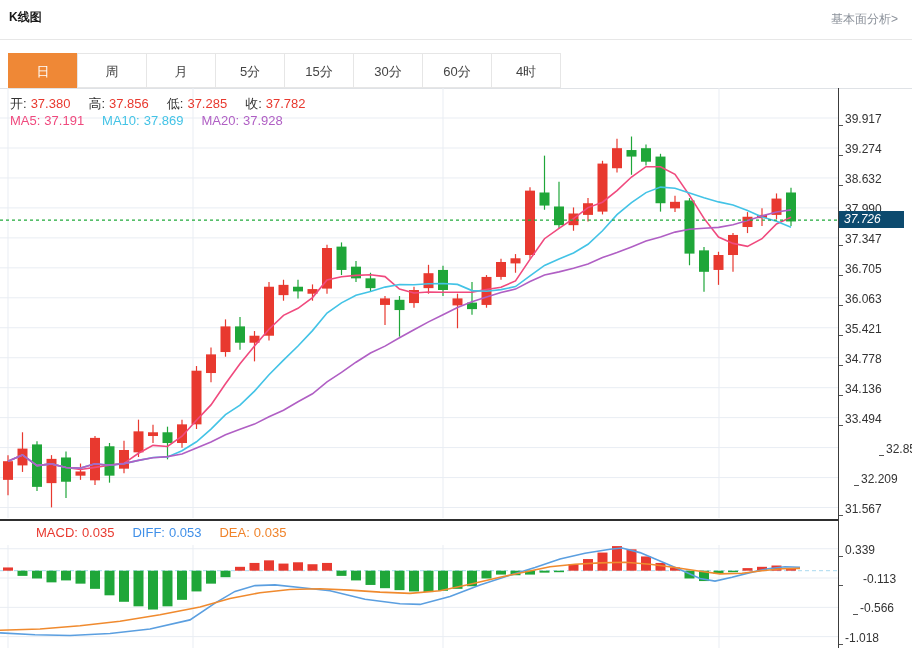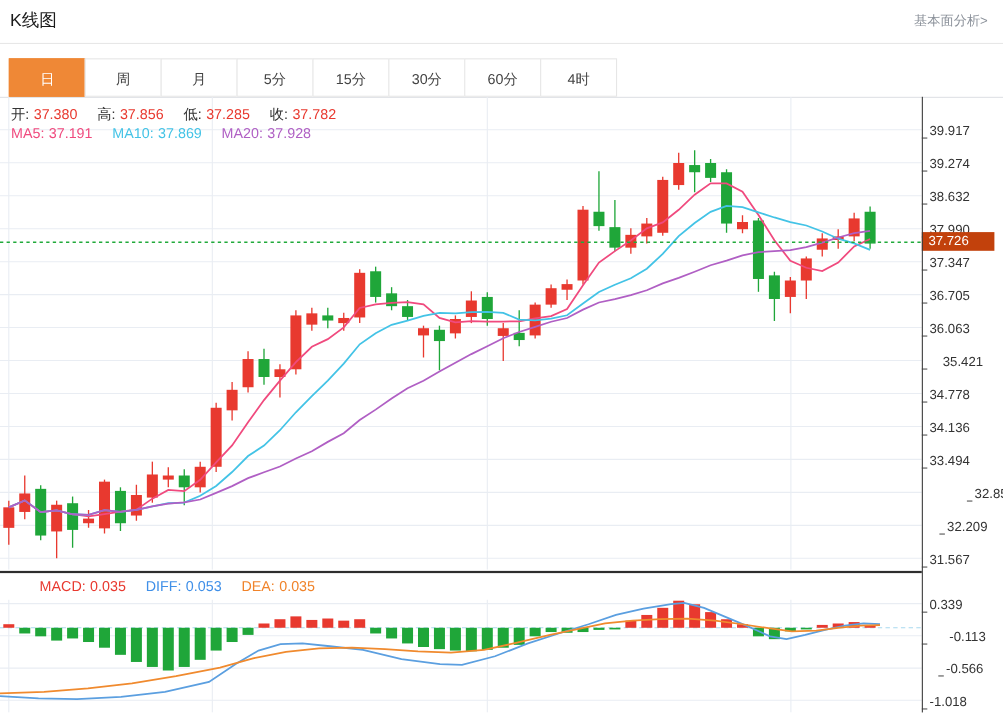--- a/index.html
+++ b/index.html
@@ -1,37 +1,37 @@
 <!DOCTYPE html>
 <html><head>
 <meta charset="utf-8">
 <style>
   html,body{margin:0;padding:0;background:#fff;}
   #app{position:relative;width:912px;height:648px;background:#fff;overflow:hidden;
        font-family:"Liberation Sans","DejaVu Sans",sans-serif;}
   .header{position:absolute;top:0;left:0;width:912px;height:40px;border-bottom:1px solid #e7e7e7;box-sizing:border-box;}
-  .title{position:absolute;left:9px;top:9px;font-size:16px;font-weight:normal;color:#1a1a1a;}
+  .title{position:absolute;left:9px;top:9px;font-size:12px;font-weight:bold;color:#1a1a1a;}
   .link{position:absolute;right:14px;top:11px;font-size:12px;color:#8a9099;text-decoration:none;cursor:pointer;}
   .tabs{position:absolute;top:53px;left:0;width:912px;height:35px;border-bottom:1px solid #dfe2e6;box-sizing:content-box;padding-left:8px;display:flex;}
   .tab{width:70px;height:35px;line-height:35px;text-align:center;font-size:13px;color:#444;
        background:#fff;border:1px solid #e6e6e6;box-sizing:border-box;cursor:pointer;}
   .tab + .tab{margin-left:-1px;}
   .tab.active{background:#ef8836;border-color:#ef8836;color:#fff;}
   .info{position:absolute;left:10px;font-size:13px;white-space:nowrap;}
   .info span{margin-right:4px;}
   .info .grp{margin-right:14px;}
   #ohlc-row{top:95px;}
   #ma-row{top:113px;}
   #macd-row{top:525px;margin-left:26px;}
   #main-svg{position:absolute;top:88px;left:0;}
   #macd-svg{position:absolute;top:545px;left:0;}
   .ylab{position:absolute;left:838px;width:72px;height:16px;font-size:12px;color:#333;display:flex;align-items:flex-end;}
   .ylab .tick{display:inline-block;width:5px;height:1px;background:#555;margin-right:2px;flex:0 0 auto;}
-  #price-tag{position:absolute;left:838px;top:212px;width:66px;height:17px;background:#c2410c;color:#fff;
-             font-size:12px;line-height:17px;padding-left:6px;box-sizing:border-box;}
+  #price-tag{position:absolute;left:838px;top:212px;width:66px;height:17px;background:#0c4a6e;color:#fff;
+             font-size:12px;line-height:17px;padding-left:6px;box-sizing:border-box;font-style:italic;}
   .separator{position:absolute;top:519px;left:0;width:838px;height:2px;background:#2e2e2e;}
   #axis-line{position:absolute;left:838px;top:88px;width:1px;height:560px;background:#3c3c3c;}
 </style>
 </head>
 <body>
 
 <div id="app">
   <div class="header">
     <div class="title">K线图</div>
     <a class="link">基本面分析&gt;</a>
@@ -205,21 +205,21 @@
         <span>37.347</span>
       </div>
       <div class="ylab" style="top: 259.84px;">
         <span class="tick"></span>
         <span>36.705</span>
       </div>
       <div class="ylab" style="top: 289.789px;">
         <span class="tick"></span>
         <span>36.063</span>
       </div>
-      <div class="ylab" style="top: 319.738px; gap: 12px;">
+      <div class="ylab" style="top: 319.738px;">
         <span class="tick"></span>
         <span>35.421</span>
       </div>
       <div class="ylab" style="top: 349.734px;">
         <span class="tick"></span>
         <span>34.778</span>
       </div>
       <div class="ylab" style="top: 379.684px;">
         <span class="tick"></span>
         <span>34.136</span>

